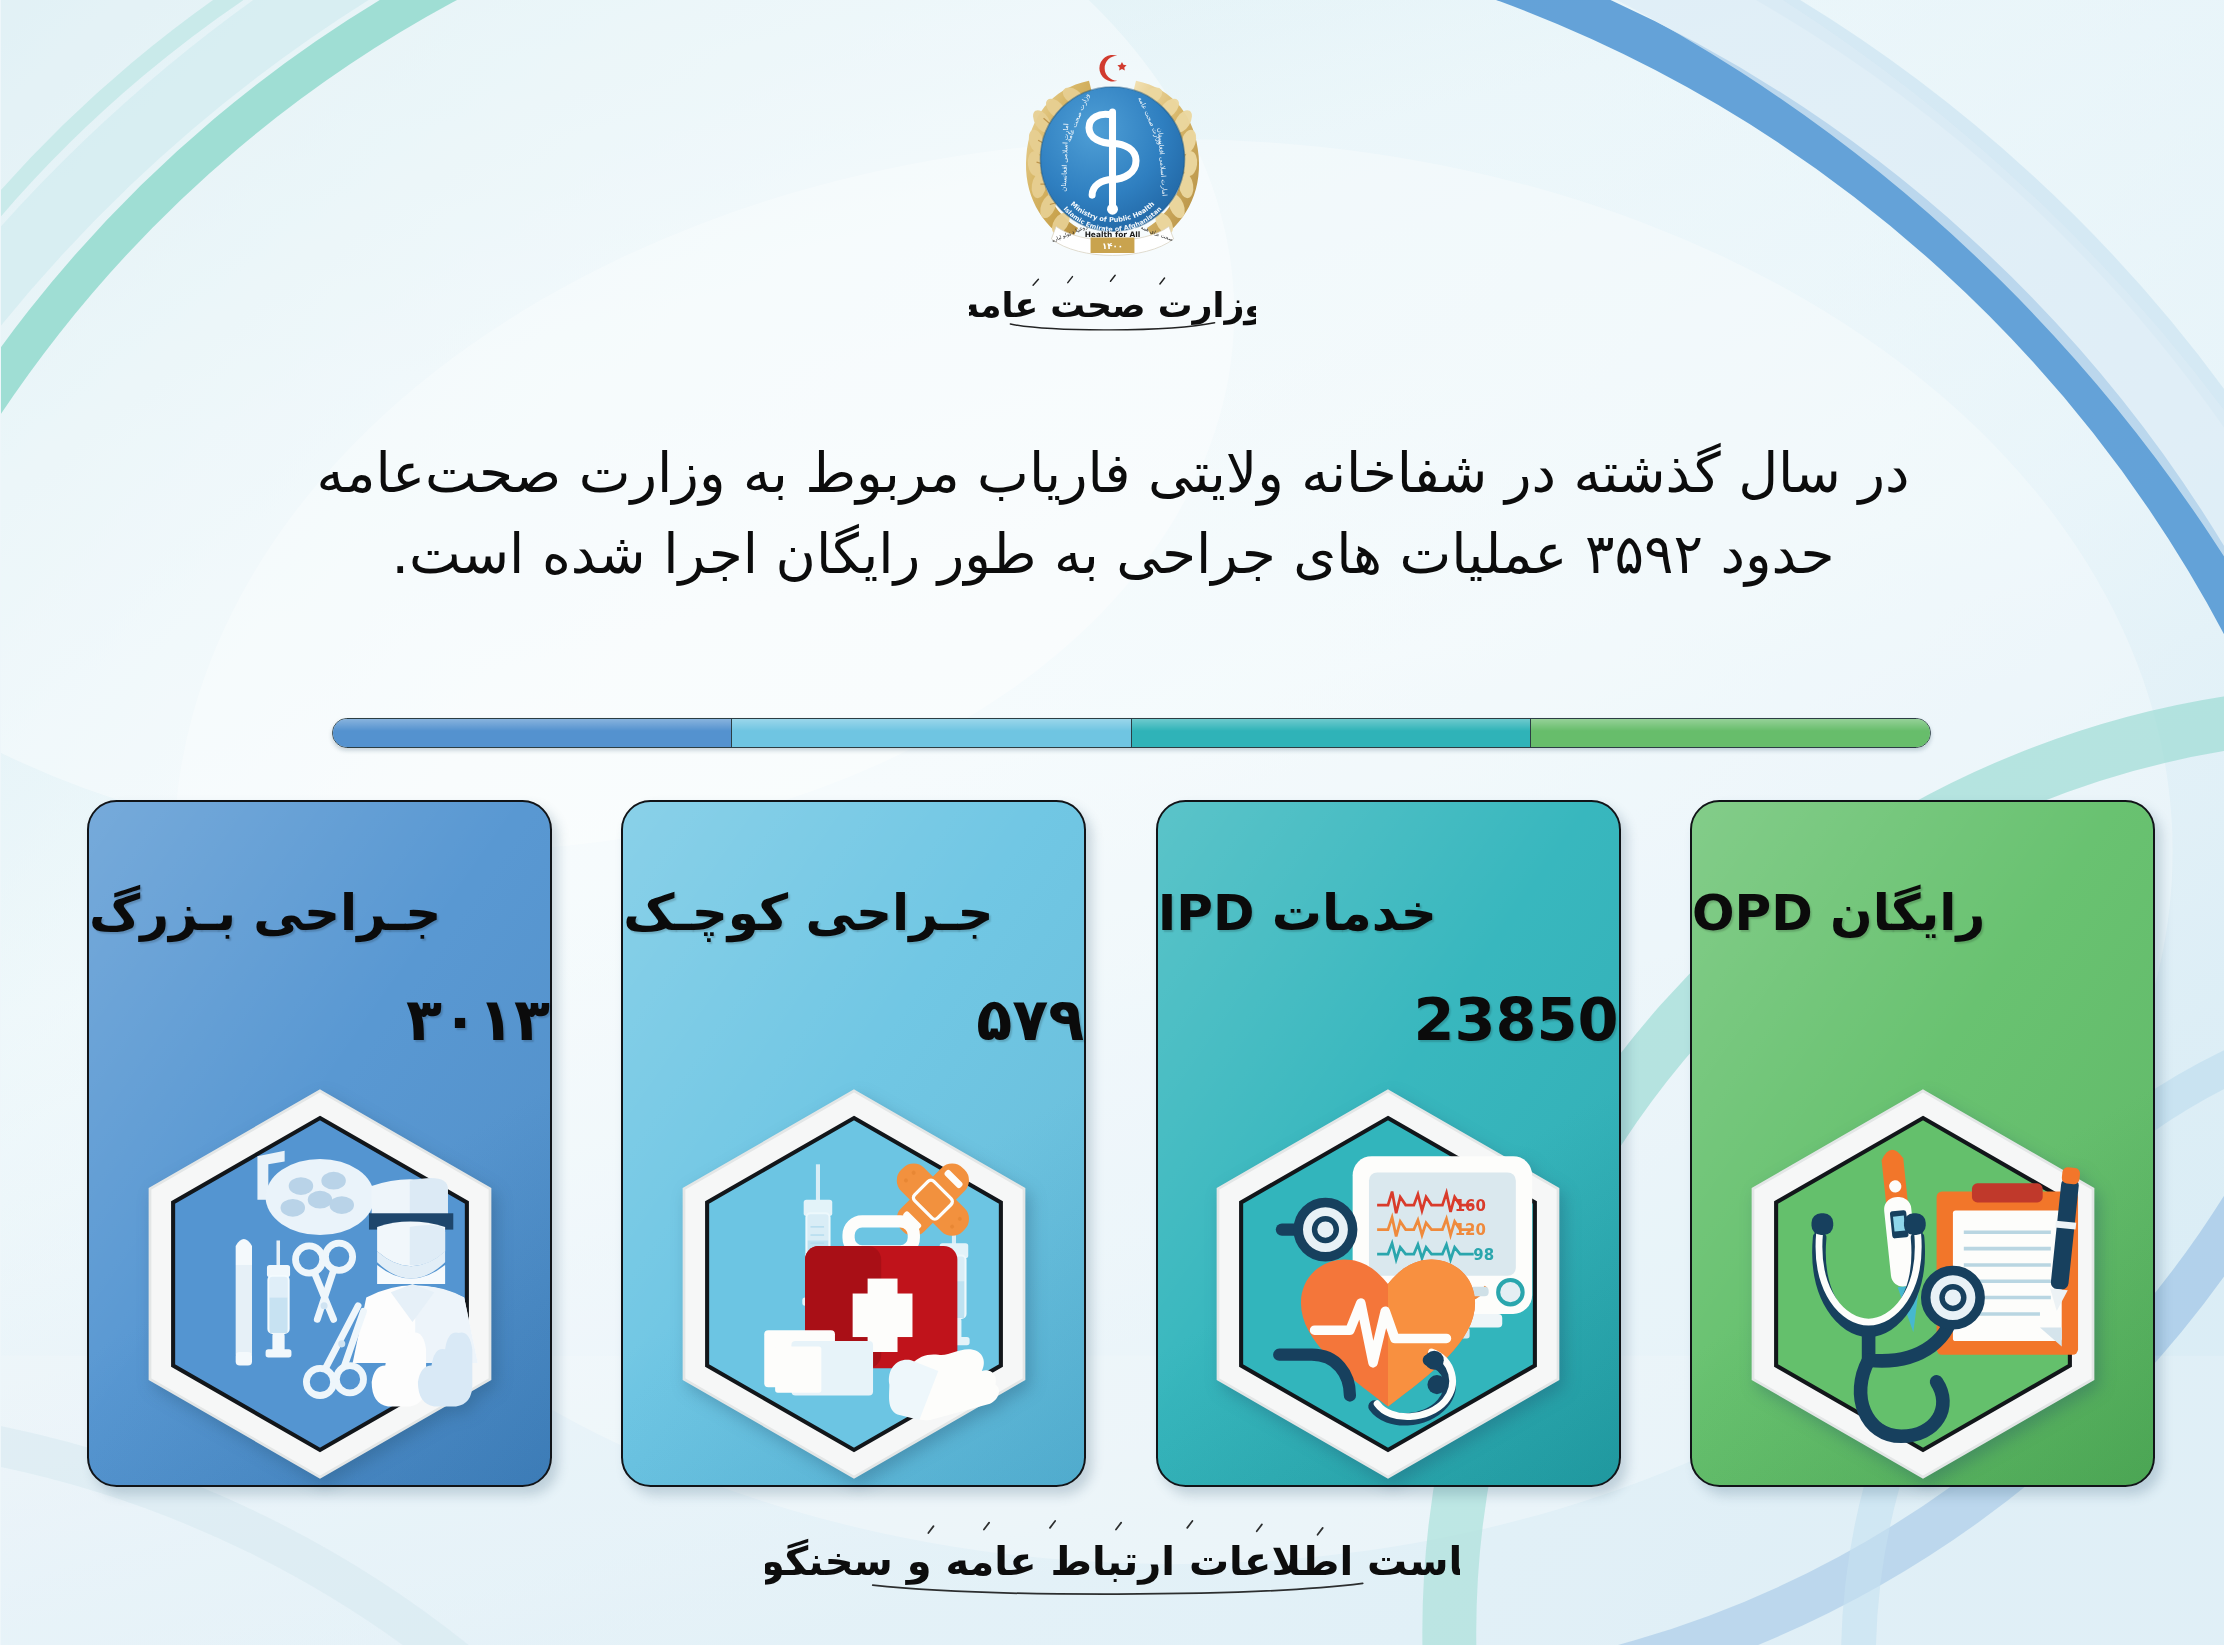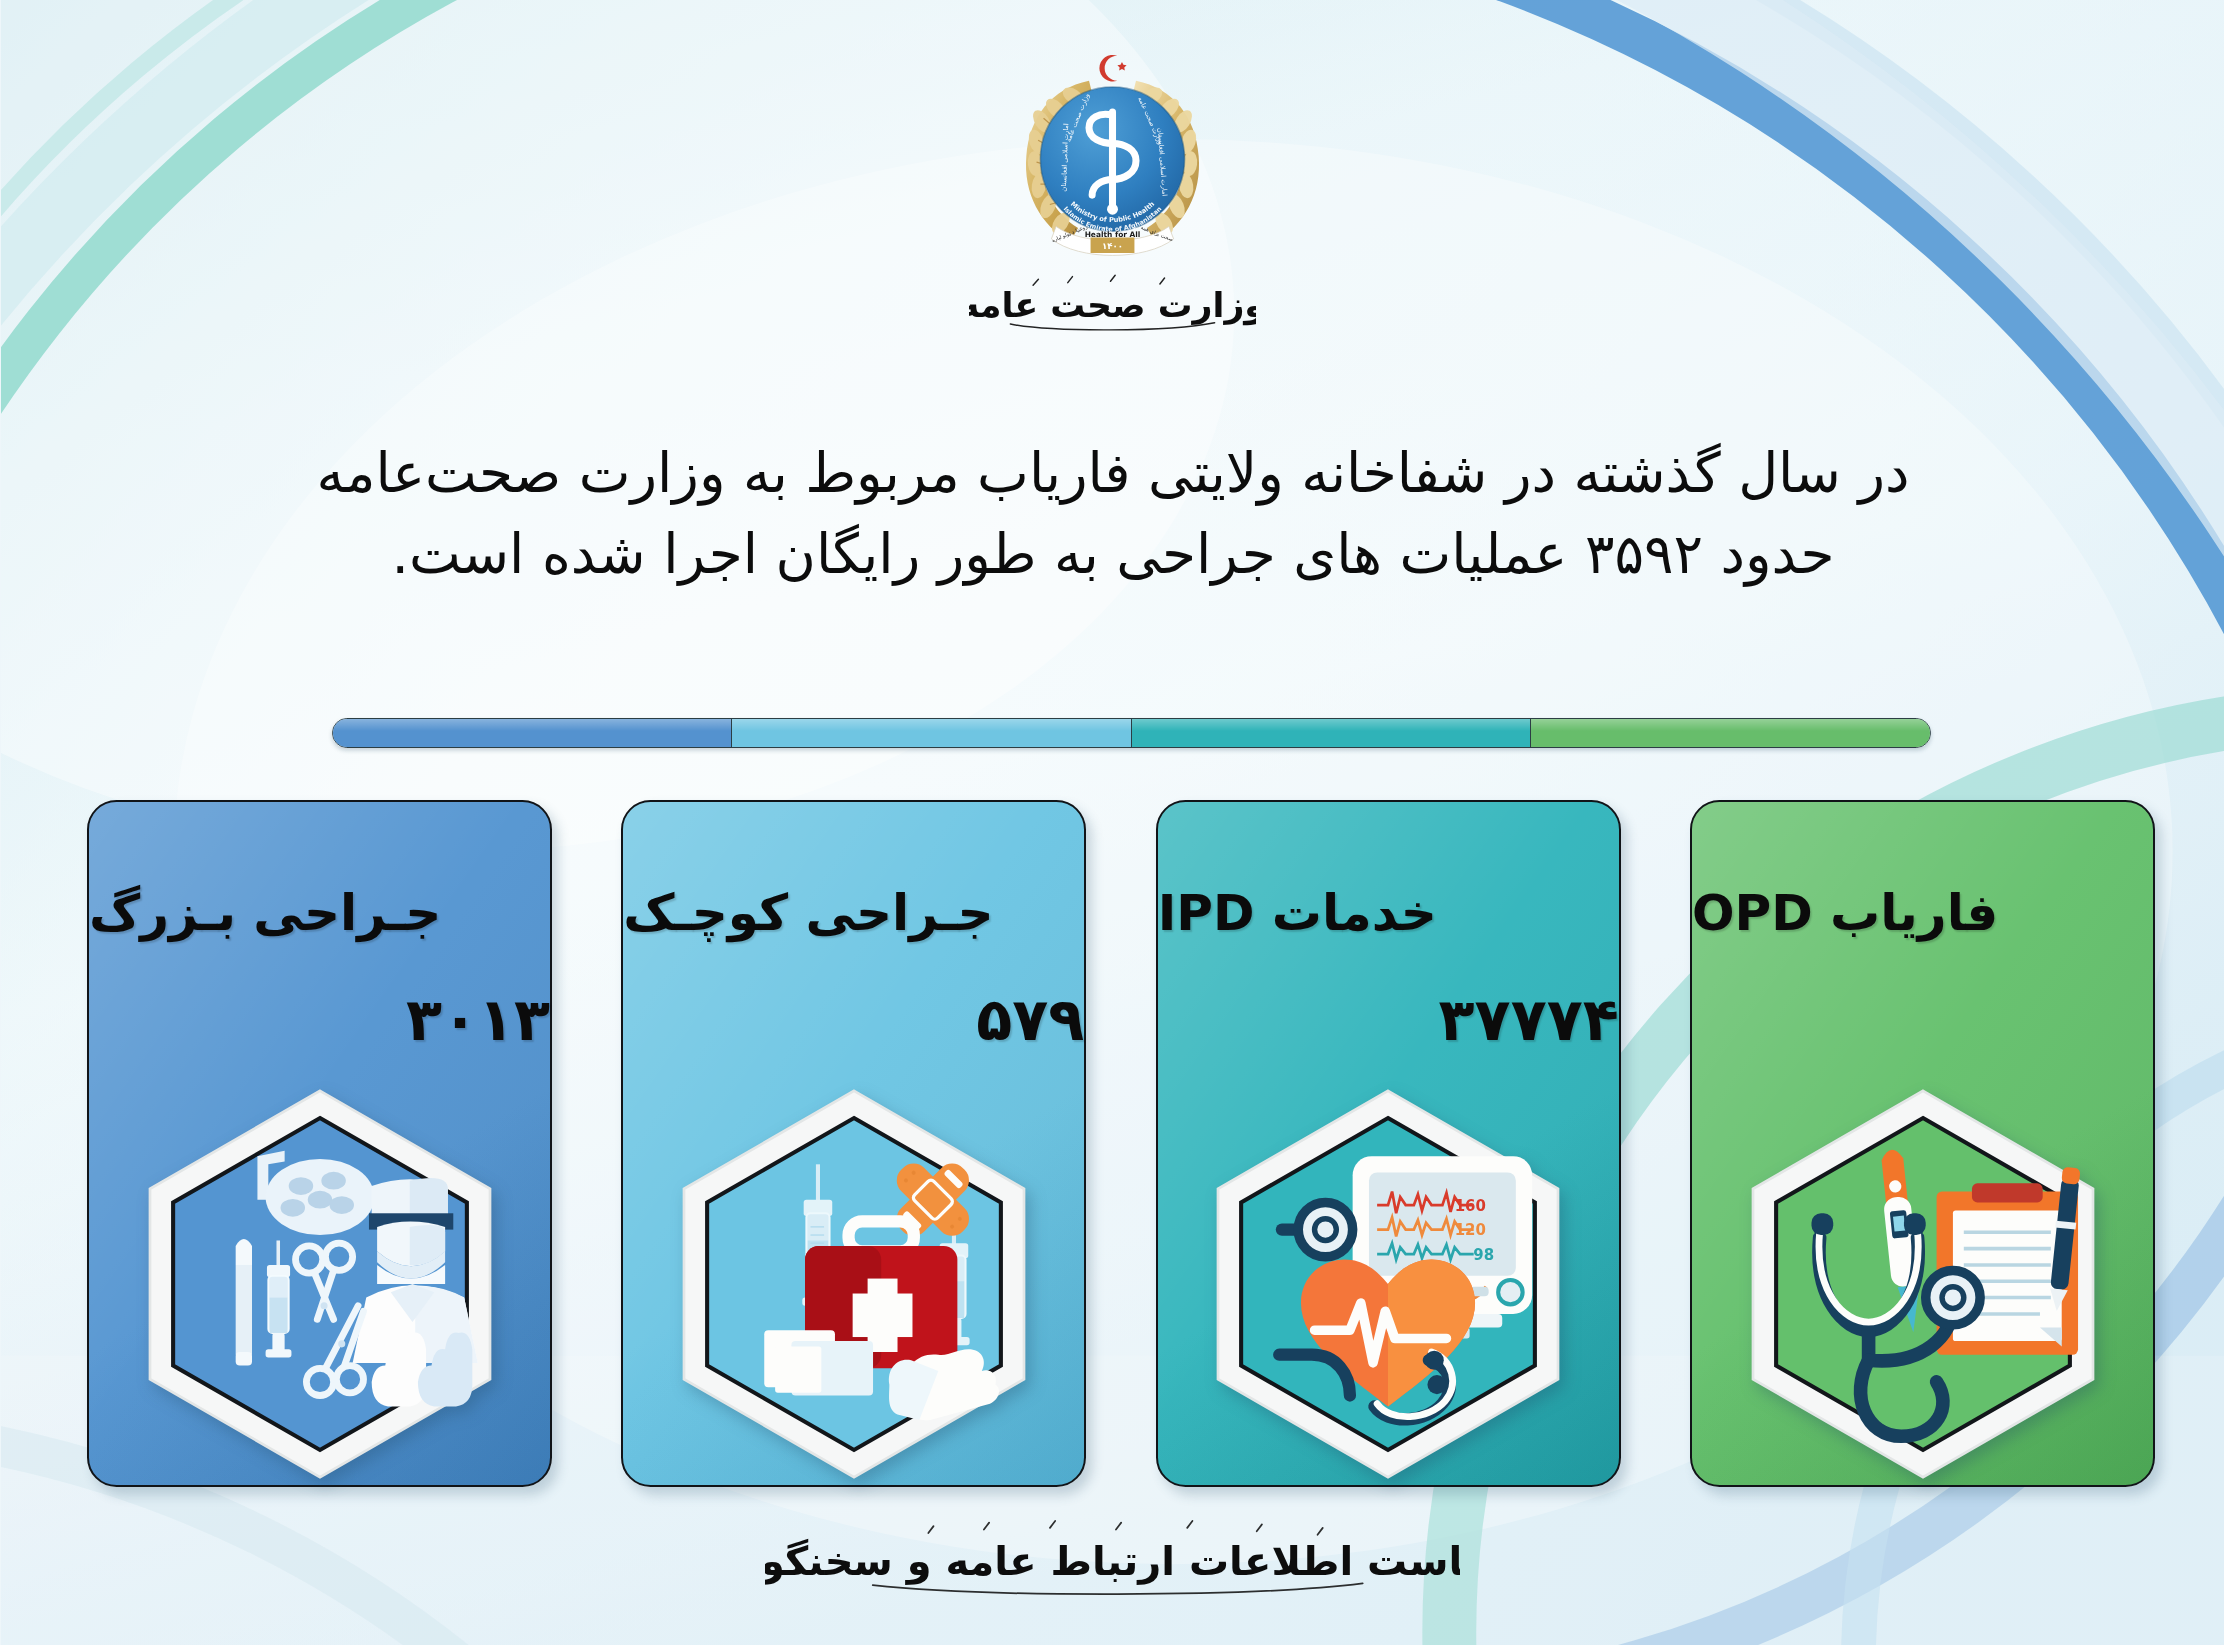--- a/index.html
+++ b/index.html
@@ -305,21 +305,21 @@
     <div class="bar-seg" style="background: rgb(103, 189, 107);"></div>
     <div class="bar-seg" style="background: rgb(47, 179, 184);"></div>
     <div class="bar-seg" style="background: rgb(111, 197, 226);"></div>
     <div class="bar-seg" style="background: rgb(84, 146, 207);"></div>
   </div>
 
   <div id="cards">
 
     <div class="card" style="background: linear-gradient(150deg, rgb(100, 192, 108) 0%, rgb(100, 192, 108) 58%, rgb(79, 174, 88) 100%);">
       <div class="card-sheen"></div>
-      <div class="card-label">فاریاب OPD</div>
+      <div class="card-label">رایگان OPD</div>
       <div class="hex-wrap">
         <svg viewBox="0 0 300 300" xmlns="http://www.w3.org/2000/svg">
           <polygon points="150,8 275,80 275,220 150,292 25,220 25,80" fill="#f6f7f7" stroke="#e3e6e6" stroke-width="2" rx="10"></polygon>
           <polygon points="150,28 258,90 258,210 150,272 42,210 42,90" fill="#64c06c" stroke="#12161a" stroke-width="3"></polygon>
           <g>
 
             <rect x="160" y="82" width="104" height="120" rx="4" fill="#f2762a"></rect>
             <rect x="186" y="76" width="52" height="14" rx="4" fill="#c0392b"></rect>
             <rect x="172" y="96" width="80" height="96" rx="2" fill="#fdfdfb"></rect>
             <g stroke="#b9d6e2" stroke-width="2.6">
@@ -362,21 +362,21 @@
             <circle cx="172" cy="160" r="8" fill="none" stroke="#17405e" stroke-width="4"></circle>
             <path d="M110 206 C 96 232 108 262 134 262 C 160 262 172 240 160 222" fill="none" stroke="#17405e" stroke-width="10" stroke-linecap="round"></path>
           </g>
         </svg>
       </div>
     </div>
 
     <div class="card" style="background: linear-gradient(150deg, rgb(50, 181, 188) 0%, rgb(50, 181, 188) 58%, rgb(33, 160, 167) 100%);">
       <div class="card-sheen"></div>
       <div class="card-label">خدمات IPD</div>
-      <div class="card-value">۳۷۷۷۴</div>
+      <div class="card-value">23850</div>
       <div class="hex-wrap">
         <svg viewBox="0 0 300 300" xmlns="http://www.w3.org/2000/svg">
           <polygon points="150,8 275,80 275,220 150,292 25,220 25,80" fill="#f6f7f7" stroke="#e3e6e6" stroke-width="2"></polygon>
           <polygon points="150,28 258,90 258,210 150,272 42,210 42,90" fill="#32b5bc" stroke="#12161a" stroke-width="3"></polygon>
 
           <g>
             <rect x="124" y="56" width="132" height="116" rx="14" fill="#fdfdfb"></rect>
             <rect x="136" y="68" width="108" height="76" rx="6" fill="#dae8ee"></rect>
             <g stroke-width="2" fill="none">
               <path d="M142 92 h8 l3 -10 3 16 3 -12 4 6 h6 l3 -8 3 12 3 -10 4 6 h8 l3 -9 3 14 3 -11 4 6 h10" stroke="#d93b2b"></path>

